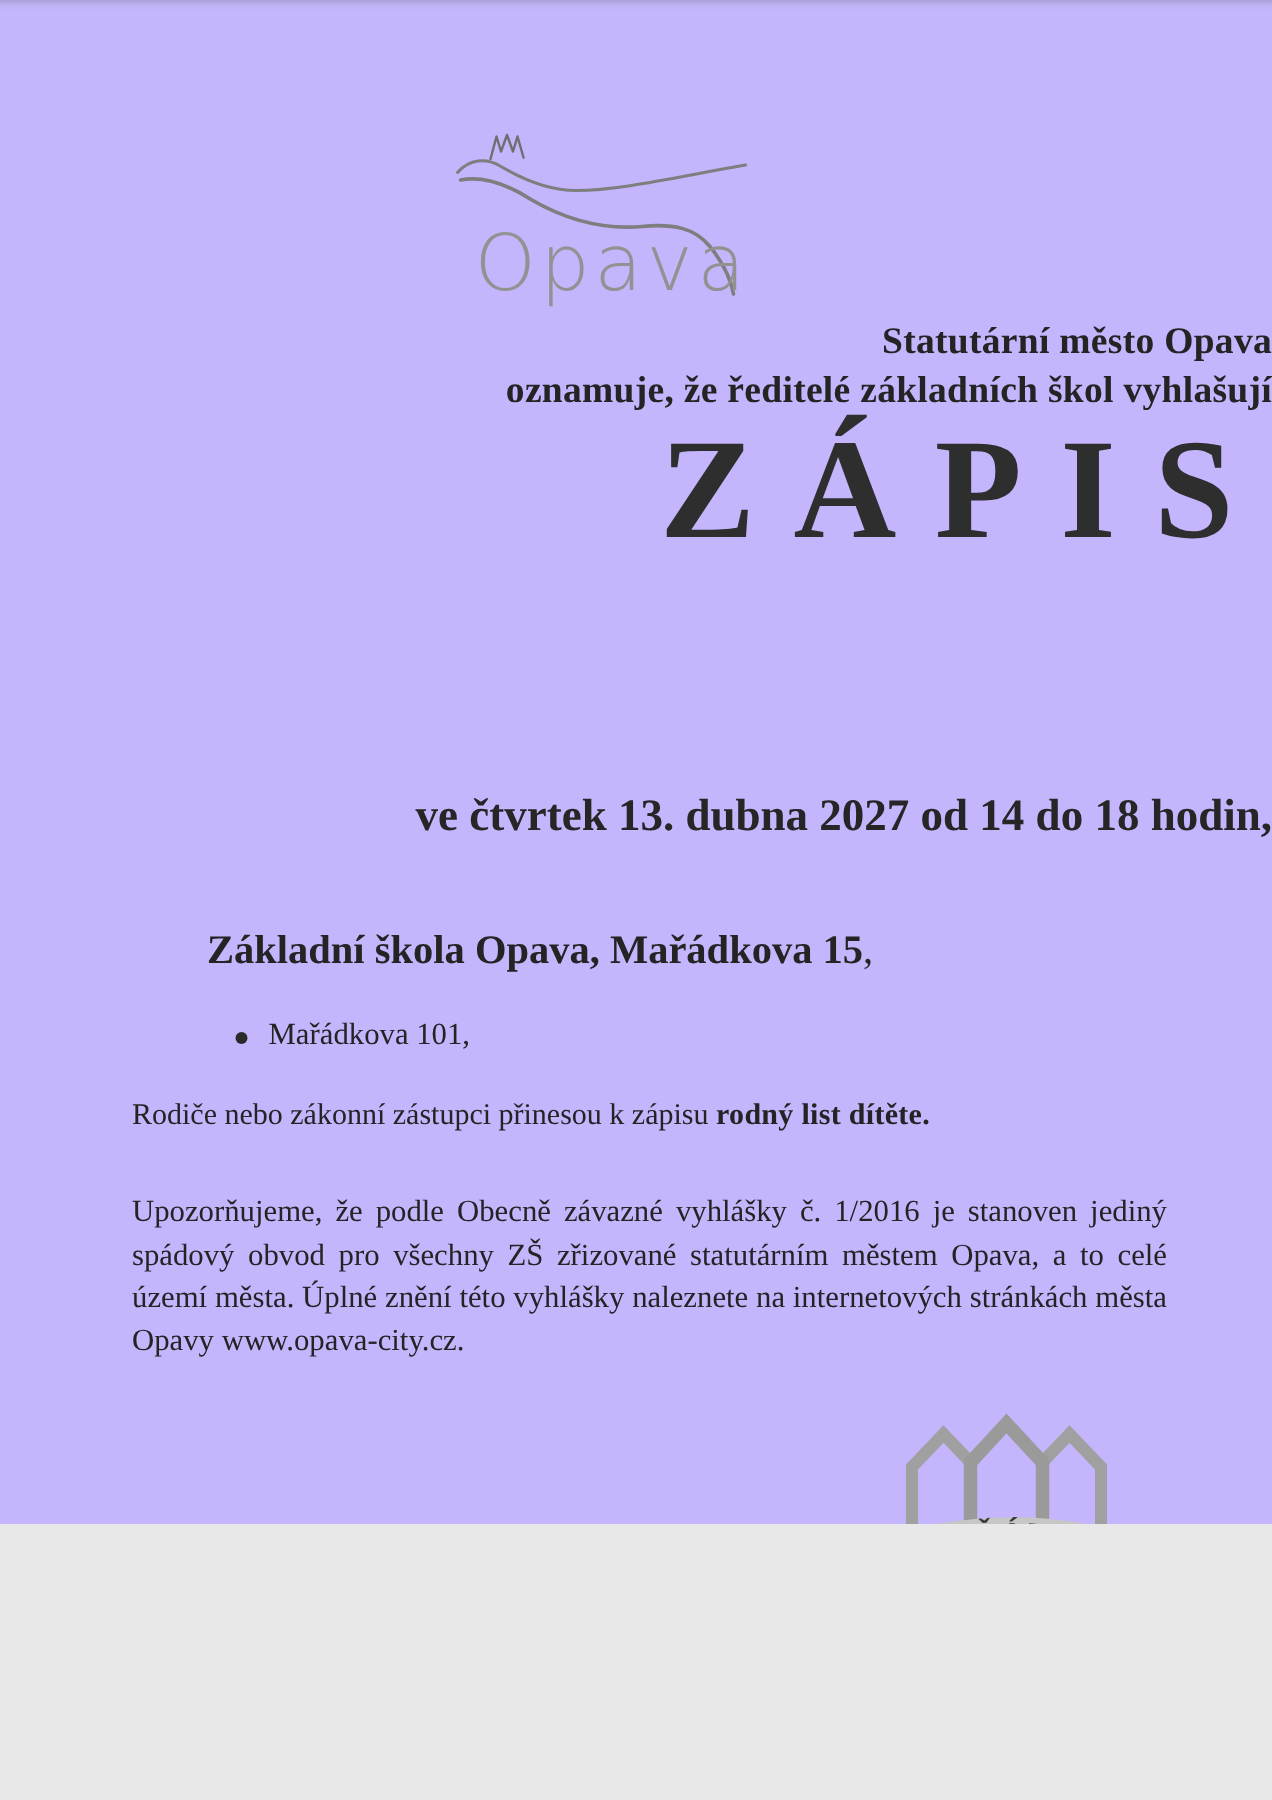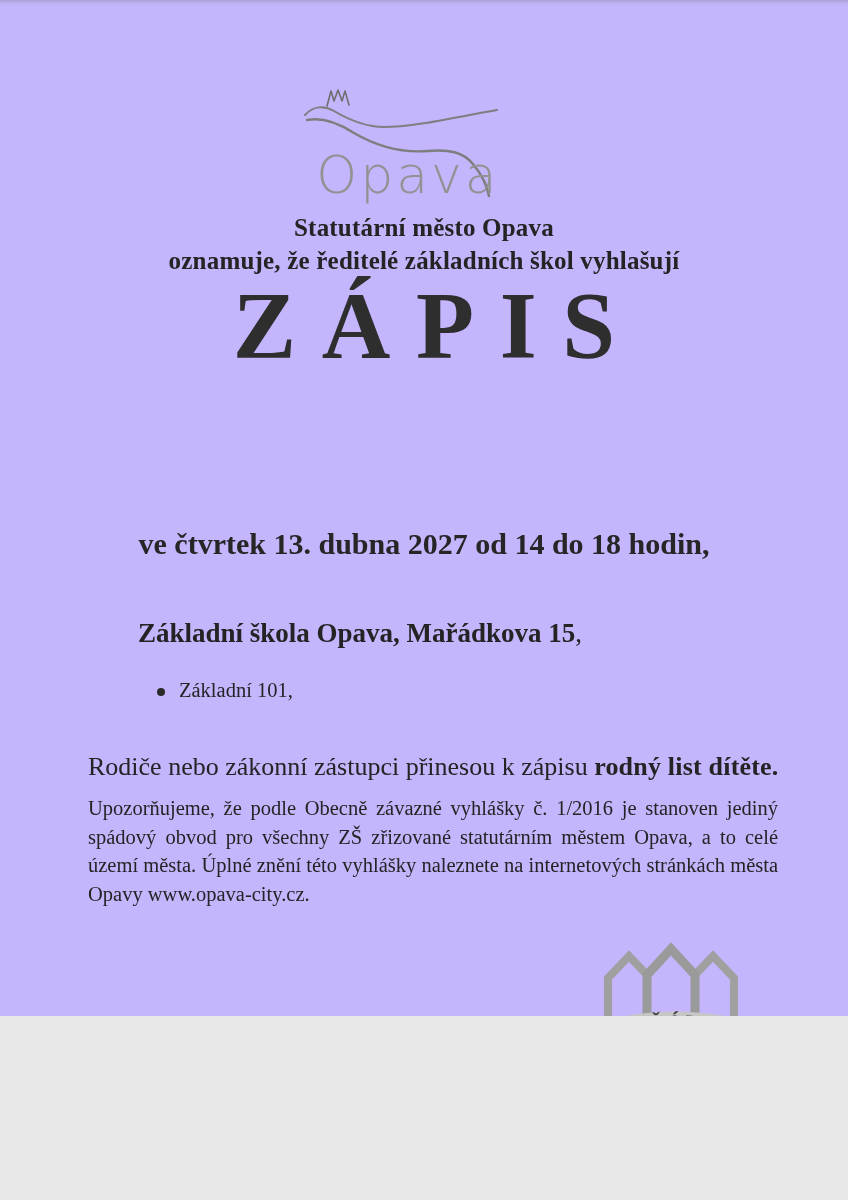--- a/index.html
+++ b/index.html
@@ -11,21 +11,21 @@
     background: #c4b5fd;
     font-family: "Liberation Serif", "DejaVu Serif", serif;
     color: #242424;
     overflow: hidden;
   }
   
   .scan-artifact-top {
     position: absolute; top: 0; left: 0; width: 100%; height: 7px;
     background: linear-gradient(to bottom, rgba(110,110,110,0.28), rgba(150,150,150,0.10) 55%, rgba(255,255,255,0));
   }
-  .centered { position: absolute; left: 0; width: 100%; text-align: center; }
+  .centered { position: absolute; left: 0; width: 100%; text-align: right; }
 
   .top-logo { position: absolute; left: 291px; top: 80px; }
 
   .header-line1 { top: 214px; font-size: 25px; font-weight: bold; letter-spacing: 0.2px; }
   .header-line2 { top: 247px; font-size: 25px; font-weight: bold; letter-spacing: 0.2px; }
 
   .poster-title {
     top: 272px; font-size: 95px; font-weight: bold;
     letter-spacing: 0.27em; line-height: 108px; color: #2e2e2e;
   }
@@ -42,21 +42,21 @@
     width: 8px; height: 8px; border-radius: 50%; background: #2a2a2a;
   }
   .bullet-text {
     position: absolute; left: 179px; top: 676px; width: 597px;
     font-size: 20.5px; line-height: 28px;
   }
   .force-justify { text-align: justify; height: 28px; overflow: hidden; }
   .force-justify::after { content: ""; display: inline-block; width: 100%; height: 0; }
   .bullet-bold { font-weight: bold; font-size: 23px; }
 
-  .note-line { position: absolute; left: 88px; top: 752px; font-size: 26px; text-align: center; }
+  .note-line { position: absolute; left: 88px; top: 732px; font-size: 20px; text-align: center; }
   .note-line b { letter-spacing: 0.2px; }
 
   .body-paragraph {
     position: absolute; left: 88px; top: 794px; width: 690px;
     font-size: 20.5px; line-height: 28.6px;
     text-align: justify; text-align-last: left;
   }
   .body-paragraph .url {
     text-underline-offset: 3px;
     color: #242424;
@@ -93,21 +93,21 @@
 
 
   <div class="centered schedule">
     <div>ve čtvrtek 13. dubna 2027 od 14 do 18 hodin,</div>
   </div>
 
   <div class="school-line"><span>Základní škola Opava, Mařádkova 15</span><span class="suffix">,</span></div>
 
   <span class="bullet-dot"></span>
   <div class="bullet-text">
-    <div>Základní 101,</div>
+    <div>Mařádkova 101,</div>
   </div>
 
   <div class="note-line"><span>Rodiče nebo zákonní zástupci přinesou k zápisu </span><b>rodný list dítěte.</b></div>
 
   <div class="body-paragraph"><span>Upozorňujeme, že podle Obecně závazné vyhlášky č. 1/2016 je stanoven jediný spádový obvod pro všechny ZŠ zřizované statutárním městem Opava, a to celé území města. Úplné znění této vyhlášky naleznete na internetových stránkách města Opavy </span><span class="url">www.opava-city.cz</span><span>.</span></div>
 
   <div class="bottom-logo">
     <svg width="214" height="150" viewBox="0 0 214 150">
 
       <path d="M42,94 L42,52 L63,30 L84,52" fill="none" stroke="#a0a0a0" stroke-width="8" stroke-linejoin="miter"></path>

